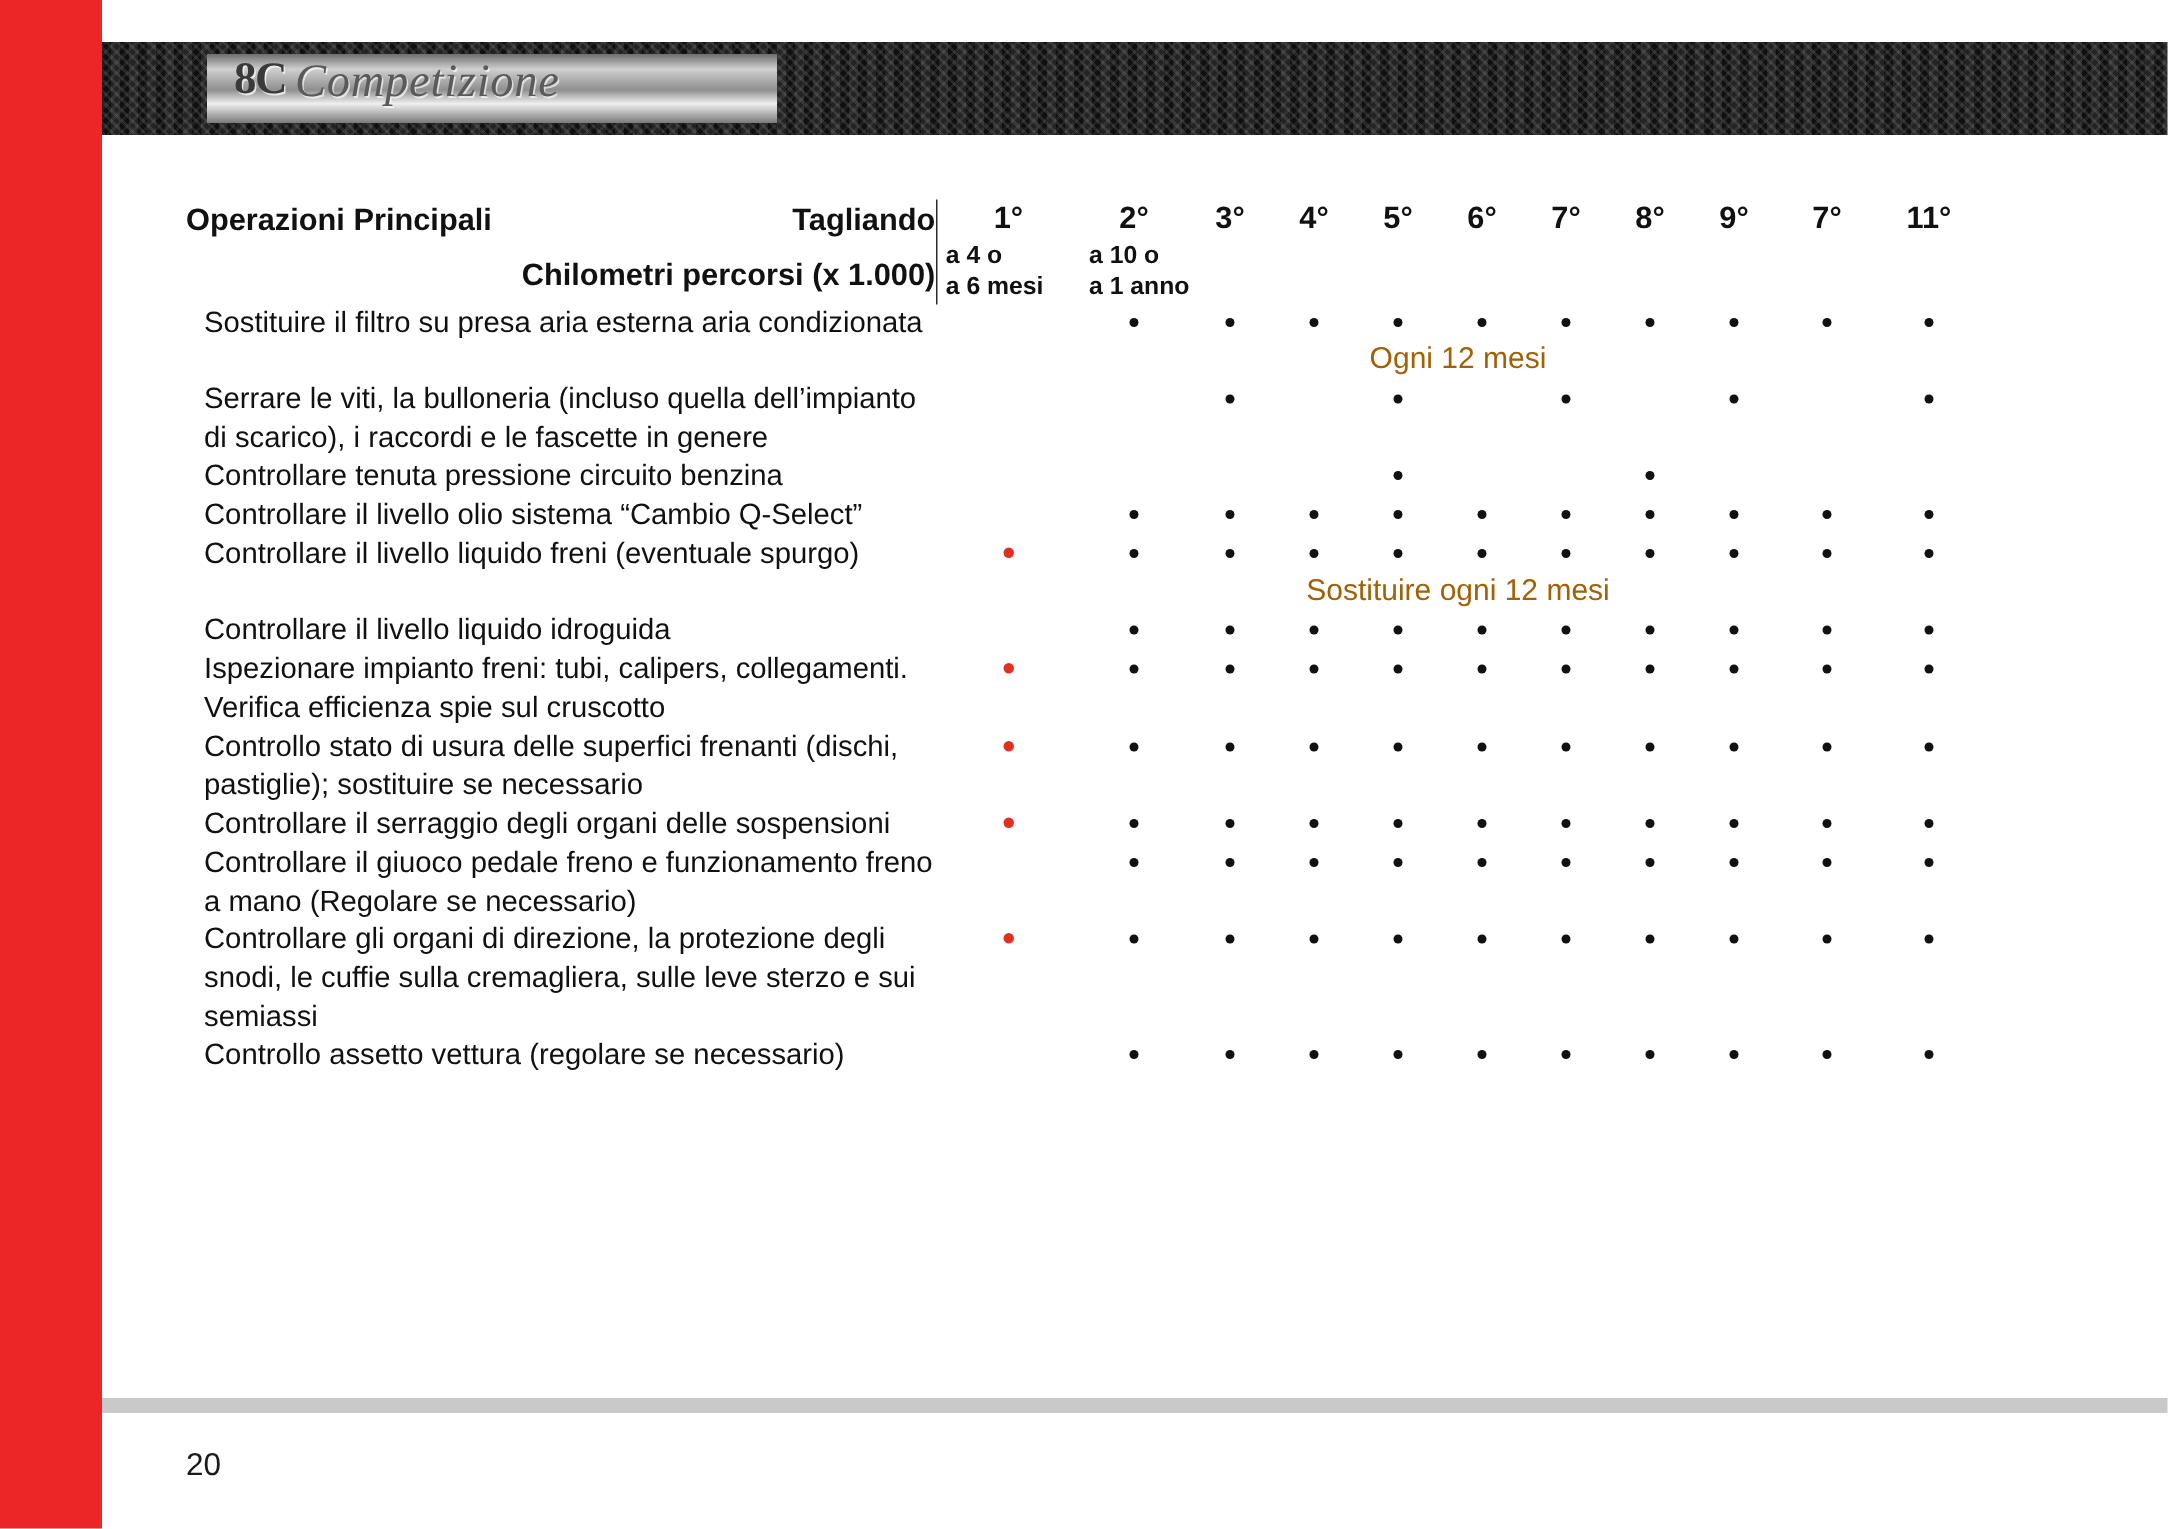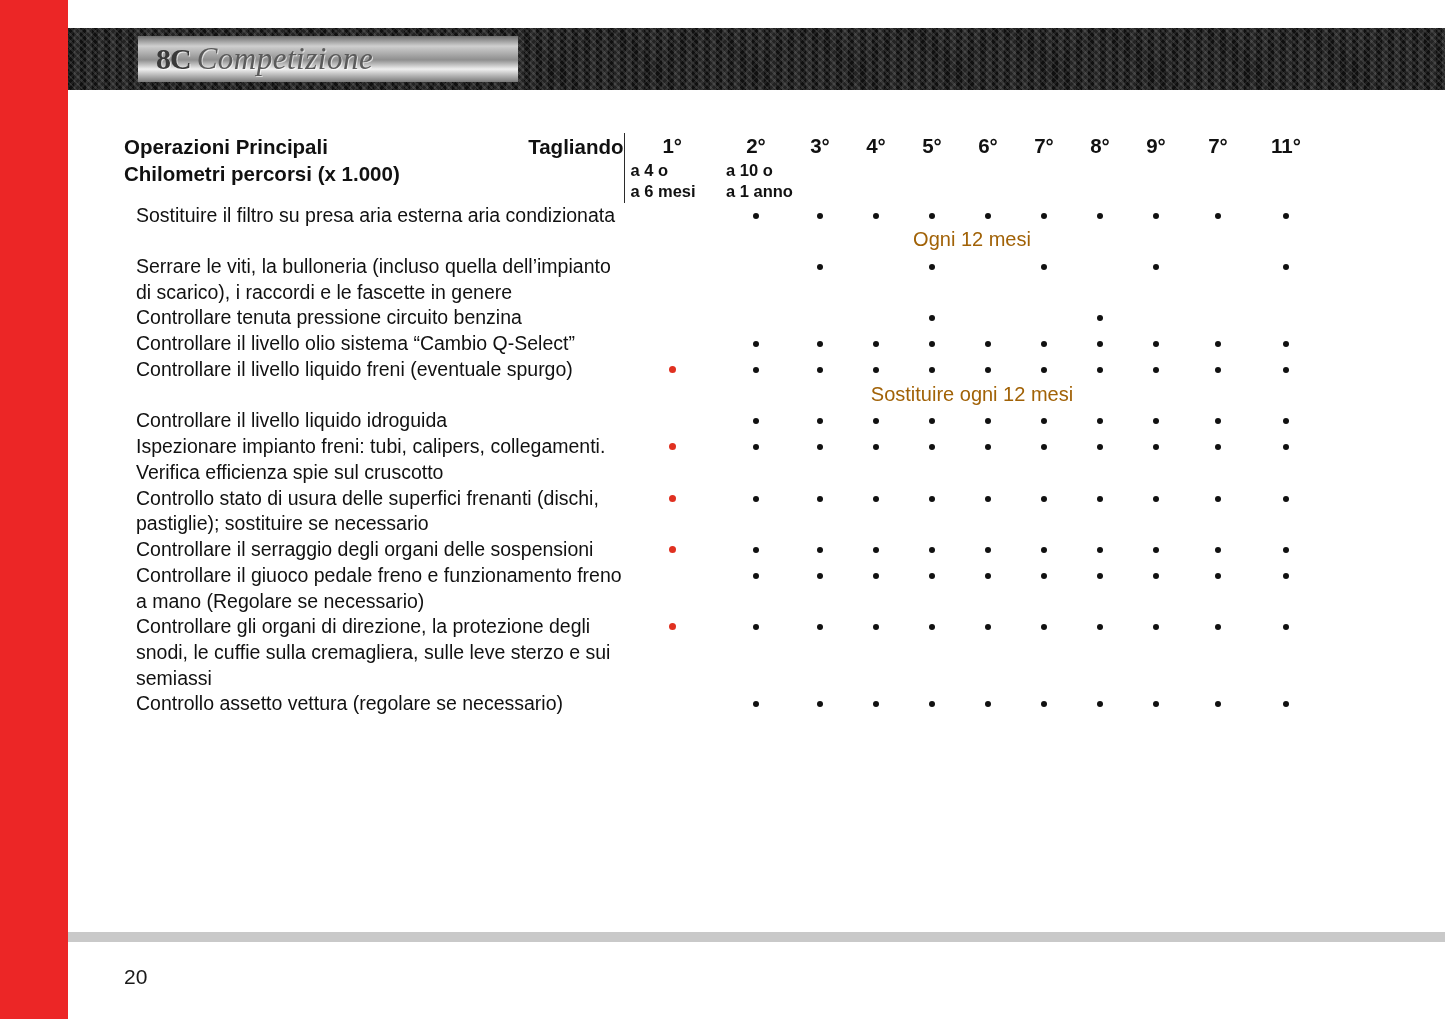--- a/index.html
+++ b/index.html
@@ -37,21 +37,20 @@
       repeating-linear-gradient(90deg, rgba(0,0,0,0.45) 0 6px, rgba(255,255,255,0.03) 6px 12px);
   }
   .logo-plate {
     position: absolute;
     left: 138px;
     top: 36px;
     width: 380px;
     height: 46px;
     background: linear-gradient(180deg, #6e6e6e 0%, #cfcfcf 22%, #8f8f8f 52%, #efefef 72%, #7a7a7a 100%);
     display: flex;
-    align-items: center;
     padding-left: 8px;
     box-sizing: border-box;
     overflow: hidden;
   }
   .logo-8c {
     font-family: "Liberation Serif", serif;
     font-weight: bold;
     font-size: 30px;
     letter-spacing: -1px;
     color: #3a3a3a;
@@ -119,23 +118,24 @@
   .hdr-row .ops-cell { border-right: 1.5px solid #2b2b2b; }
   .hdr-line1 {
     display: flex;
     justify-content: space-between;
     align-items: baseline;
     font-weight: bold;
     font-size: 20.5px;
   }
   .hdr-line2 {
     display: flex;
-    justify-content: flex-start;
+    justify-content: flex-end;
     font-weight: bold;
     font-size: 20.5px;
+    margin-top: 10px;
   }
   .col-head {
     text-align: center;
     font-weight: bold;
     font-size: 20.5px;
     color: #111;
     padding-top: 5px;
     line-height: 1.3;
   }
   .col-head .sub {

